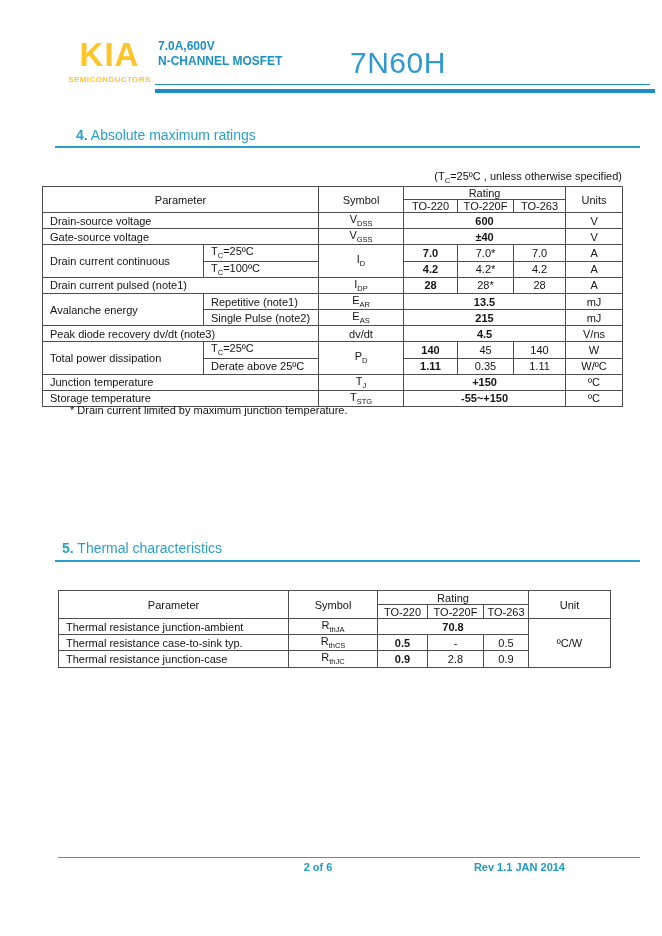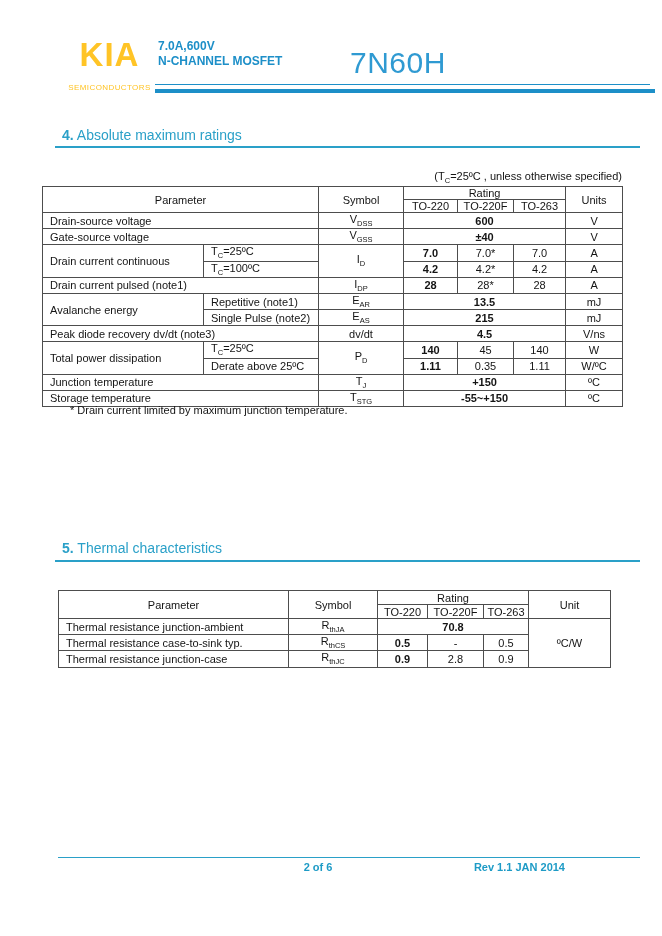--- a/index.html
+++ b/index.html
@@ -5,21 +5,21 @@
   * { margin:0; padding:0; box-sizing:border-box; }
   html,body { background:#e8e8e8; }
   .page {
     position:relative; width:662px; height:936px; background:#ffffff;
     font-family:"Liberation Sans", sans-serif; color:#1a1a1a; overflow:hidden;
     margin:0 auto;
   }
   
   .logo { position:absolute; left:62px; top:40px; width:95px; text-align:center; }
   .logo-name { font-size:33px; font-weight:bold; color:#FFC426; letter-spacing:1px; line-height:30px; }
-  .logo-tagline { font-size:8px; font-weight:normal; color:#FFC426; letter-spacing:0.4px; margin-top:13px; }
+  .logo-tagline { font-size:8px; font-weight:bold; color:#FFC426; letter-spacing:0.4px; margin-top:5px; }
   .subtitle { position:absolute; left:158px; top:39px; color:#1D8FC8; font-weight:bold; font-size:12px; line-height:15px; }
   .product-number { position:absolute; right:12px; top:46px; width:300px; font-size:30px; color:#2F9AD2; letter-spacing:0.5px; }
   .hdr-line-thin { position:absolute; left:155px; top:84px; width:495px; height:1px; background:#1D8FC8; }
   .hdr-line-thick { position:absolute; left:155px; top:89px; width:500px; height:4px; background:#1D8FC8; }
   
   .sec-title { position:absolute; left:62px; font-size:14px; color:#2AA0C8; }
   .sec-title b { font-weight:bold; }
   .sec-rule { position:absolute; left:55px; width:585px; height:2px; background:#2AA0C8; }
   
   table { border-collapse:collapse; table-layout:fixed; font-size:11px; color:#141414; }
@@ -50,21 +50,21 @@
     <div class="logo-tagline">SEMICONDUCTORS</div>
   </div>
   <div class="subtitle">
     <div>7.0A,600V</div>
     <div>N-CHANNEL MOSFET</div>
   </div>
   <div class="product-number">7N60H</div>
   <div class="hdr-line-thin"></div>
   <div class="hdr-line-thick"></div>
 
-  <div class="sec-title" style="top:127px;">
+  <div class="sec-title" style="top:127px;margin-left:14px;">
     <b>4.</b><span> Absolute maximum ratings</span>
   </div>
   <div class="sec-rule" style="top:146px;"></div>
 
   <div class="cond-note"><span>(T</span><sub>C</sub><span>=25ºC , unless otherwise specified)</span></div>
 
   <table class="t1">
     <colgroup>
       <col style="width:161px">
         <col style="width:115px">

